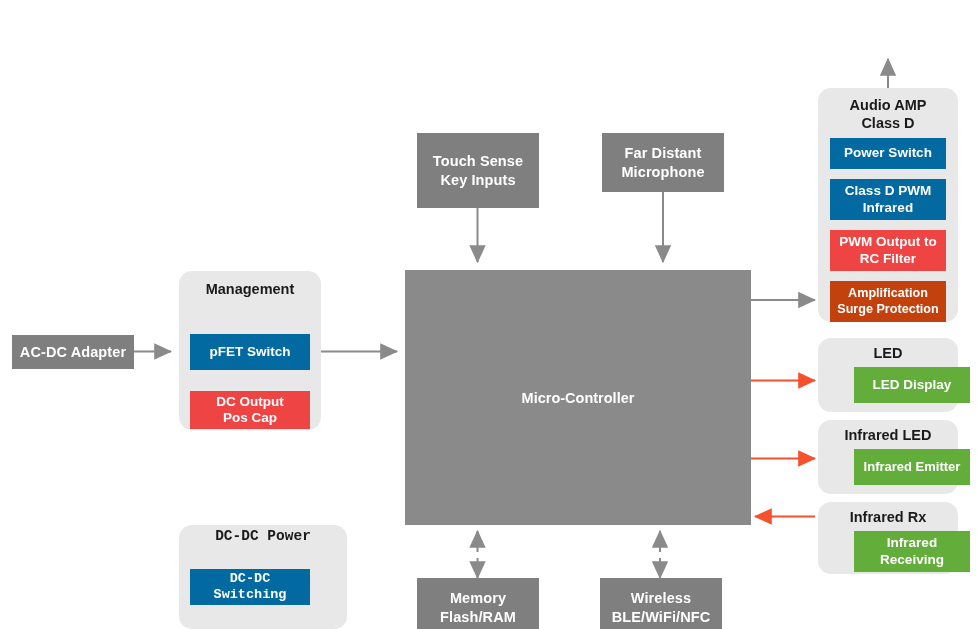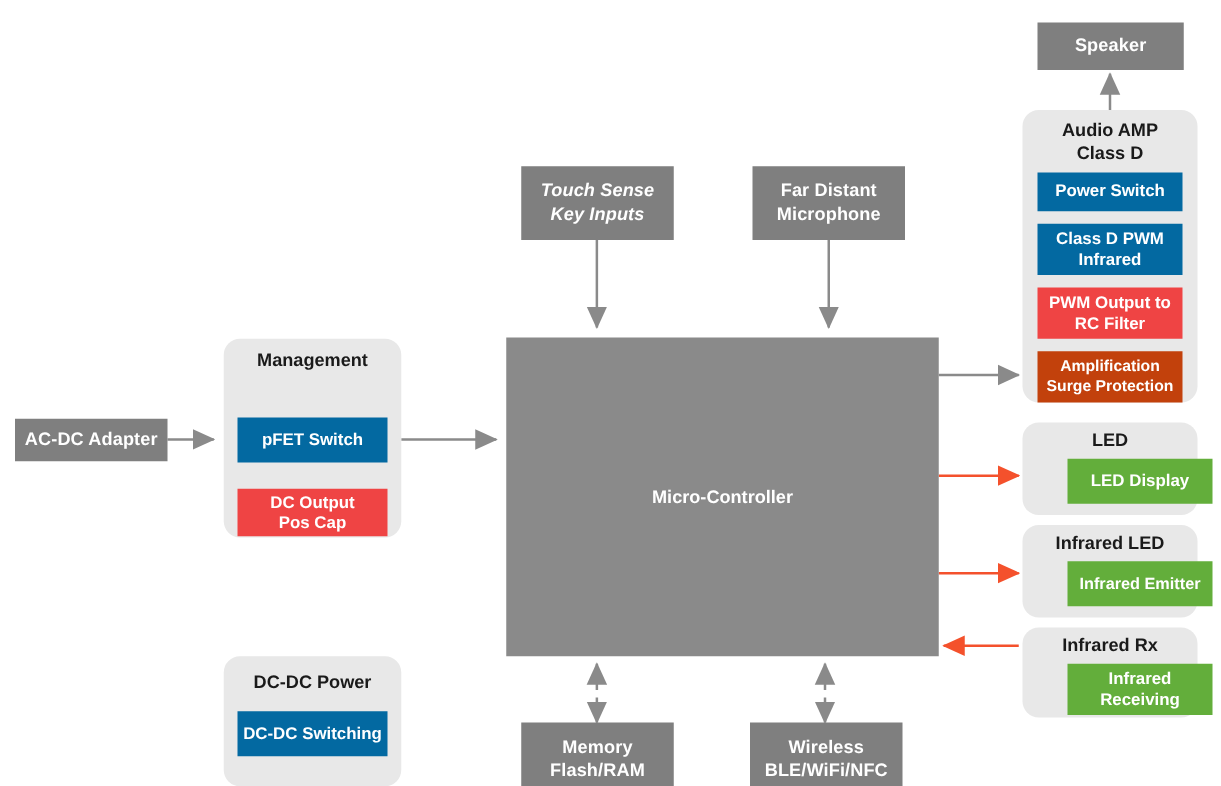--- a/index.html
+++ b/index.html
@@ -123,28 +123,28 @@
     </div>
     <div class="sub teal" style="position:absolute; left:11px; top:63px; width:120px; height:36px;">
       <span>pFET Switch</span>
     </div>
     <div class="sub purple" style="position:absolute; left:11px; top:120px; width:120px; height:38px; flex-direction:column;">
       <span>DC Output</span>
       <span>Pos Cap</span>
     </div>
   </div>
 
-  <div class="panel" style="left:179px; top:525px; width:142px; height:104px; padding-top:12px;">
+  <div class="panel" style="left:179px; top:525px; width:168px; height:104px; padding-top:2px;font-family:Liberation Mono, monospace;">
     <div class="panel-title">DC-DC Power</div>
     <div class="sub teal" style="position:absolute; left:11px; top:44px; width:120px; height:36px;">
       <span>DC-DC Switching</span>
     </div>
   </div>
 
-  <div class="gbox" style="left:417px; top:133px; width:122px; height:59px; flex-direction:column;font-style:italic;">
+  <div class="gbox" style="left:417px; top:133px; width:122px; height:75px; flex-direction:column;">
     <span>Touch Sense</span>
     <span>Key Inputs</span>
   </div>
 
   <div class="gbox" style="left:602px; top:133px; width:122px; height:59px; flex-direction:column;">
     <span>Far Distant</span>
     <span>Microphone</span>
   </div>
 
   <div class="mcu" style="left:405px; top:270px; width:346px; height:255px;">
@@ -154,23 +154,20 @@
   <div class="gbox" style="left:417px; top:578px; width:122px; height:59px; flex-direction:column;">
     <span>Memory</span>
     <span>Flash/RAM</span>
   </div>
 
   <div class="gbox" style="left:600px; top:578px; width:122px; height:59px; flex-direction:column;">
     <span>Wireless</span>
     <span>BLE/WiFi/NFC</span>
   </div>
 
-  <div class="gbox" style="left:830px; top:18px; width:117px; height:38px;">
-    <span>Speaker</span>
-  </div>
 
   <div class="panel" style="left:818px; top:88px; width:140px; height:234px; padding-top:8px;">
     <div class="panel-title">
       <div>Audio AMP</div>
       <div>Class D</div>
     </div>
     <div class="sub teal" style="position:absolute; left:12px; top:50px; width:116px; height:31px;">
       <span>Power Switch</span>
     </div>
     <div class="sub teal" style="position:absolute; left:12px; top:91px; width:116px; height:41px; flex-direction:column;">

